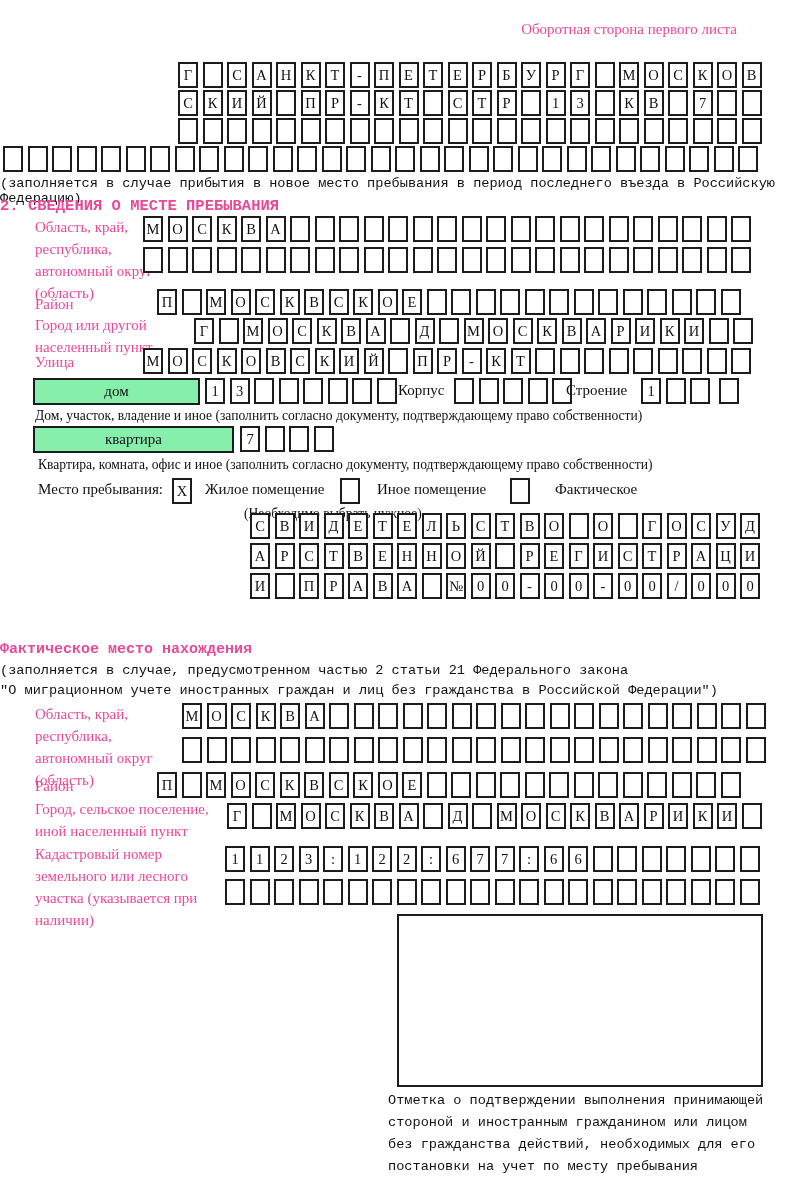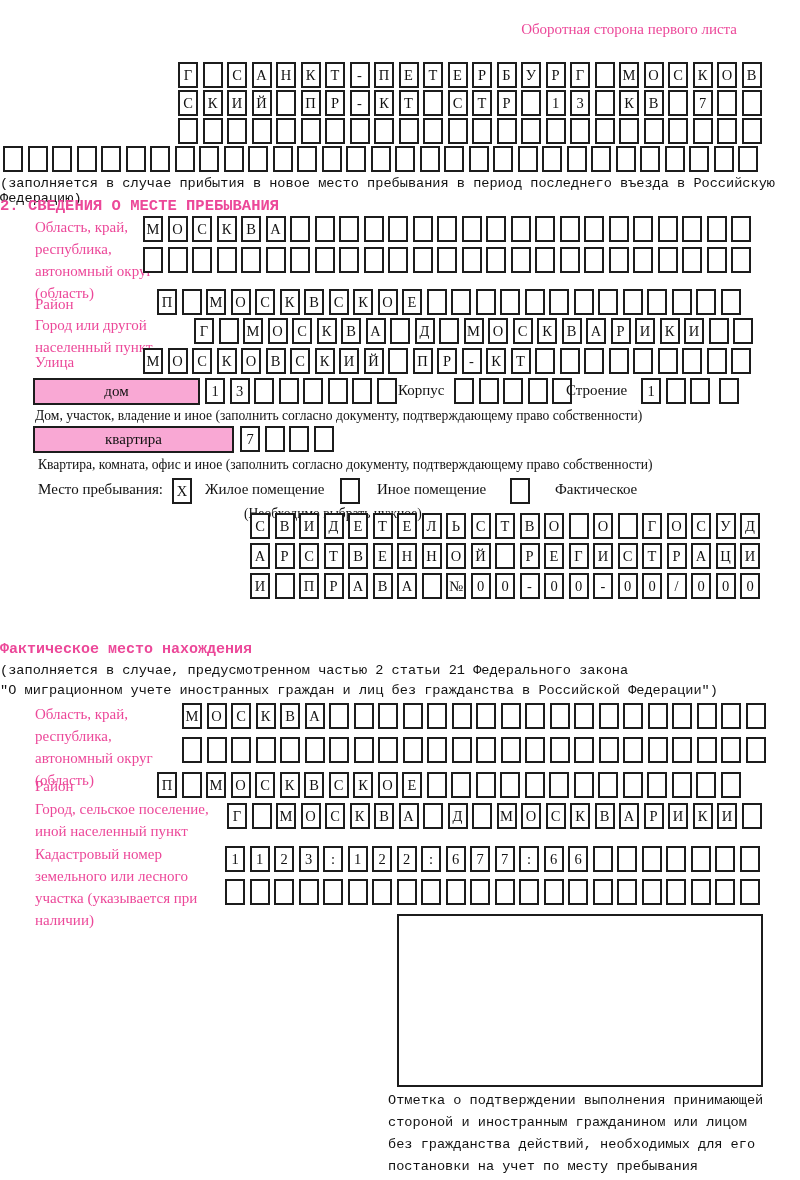--- a/index.html
+++ b/index.html
@@ -8,21 +8,21 @@
   .abs{position:absolute;}
   .lbl{font-size:15px;line-height:22px;color:#ec4899;}
   .note{font-size:13.6px;color:#111;}
   .center{font-family:Liberation Mono, monospace;}
   .bold{font-weight:bold;}
   .boxrow{position:absolute;display:flex;gap:4.5px;}
   .cell{flex:0 0 20px;width:20px;height:26px;box-sizing:border-box;border:2px solid #1c1c1c;
         display:flex;align-items:center;justify-content:center;
         font-size:14.5px;line-height:1;background:#fff;}
   .widebox{position:absolute;height:27px;box-sizing:border-box;border:2px solid #1c1c1c;
-        display:flex;align-items:center;justify-content:center;font-size:15px;background:#f9a8d4;}
+        display:flex;align-items:center;justify-content:center;font-size:15px;background:#86efac;}
   .stamp{position:absolute;border:2px solid #1c1c1c;background:#fff;}
   .inline-lbl{position:absolute;font-size:15px;white-space:nowrap;}
 </style>
 </head>
 <body>
 
 <div class="page">
 
   <div class="abs lbl" style="top:18px;right:63px;">Оборотная сторона первого листа</div>
 

